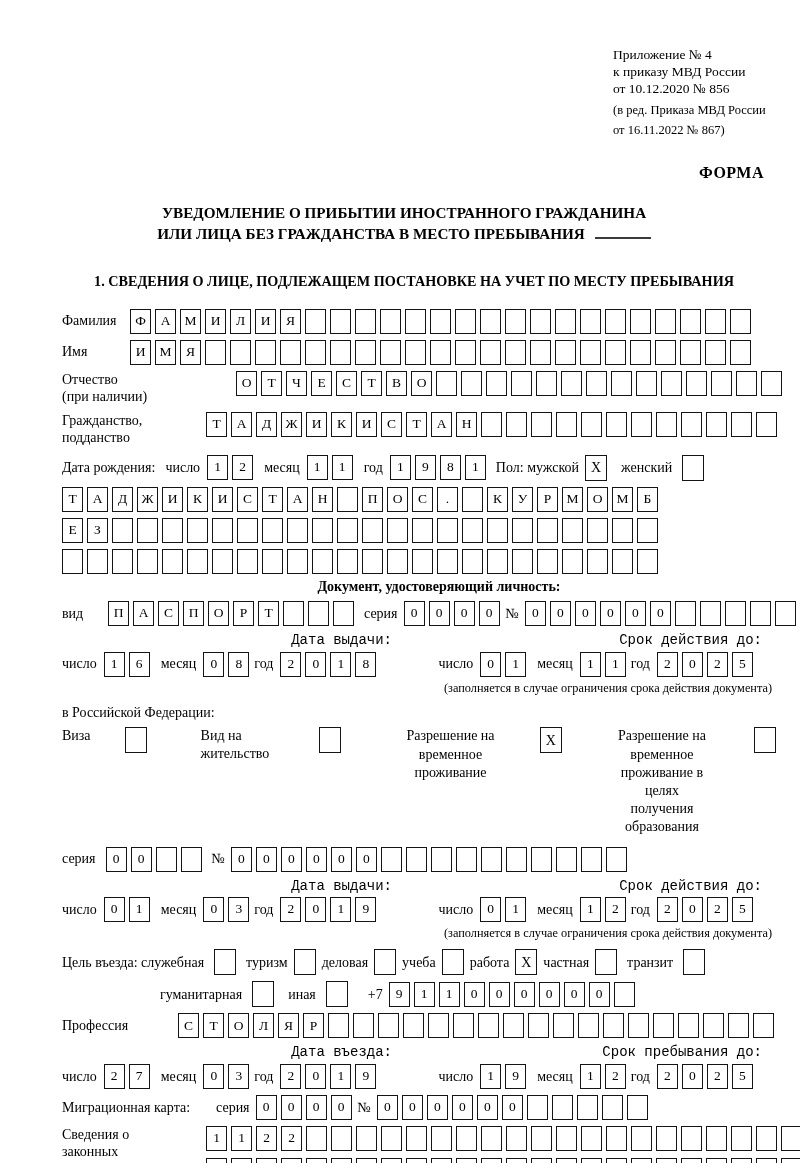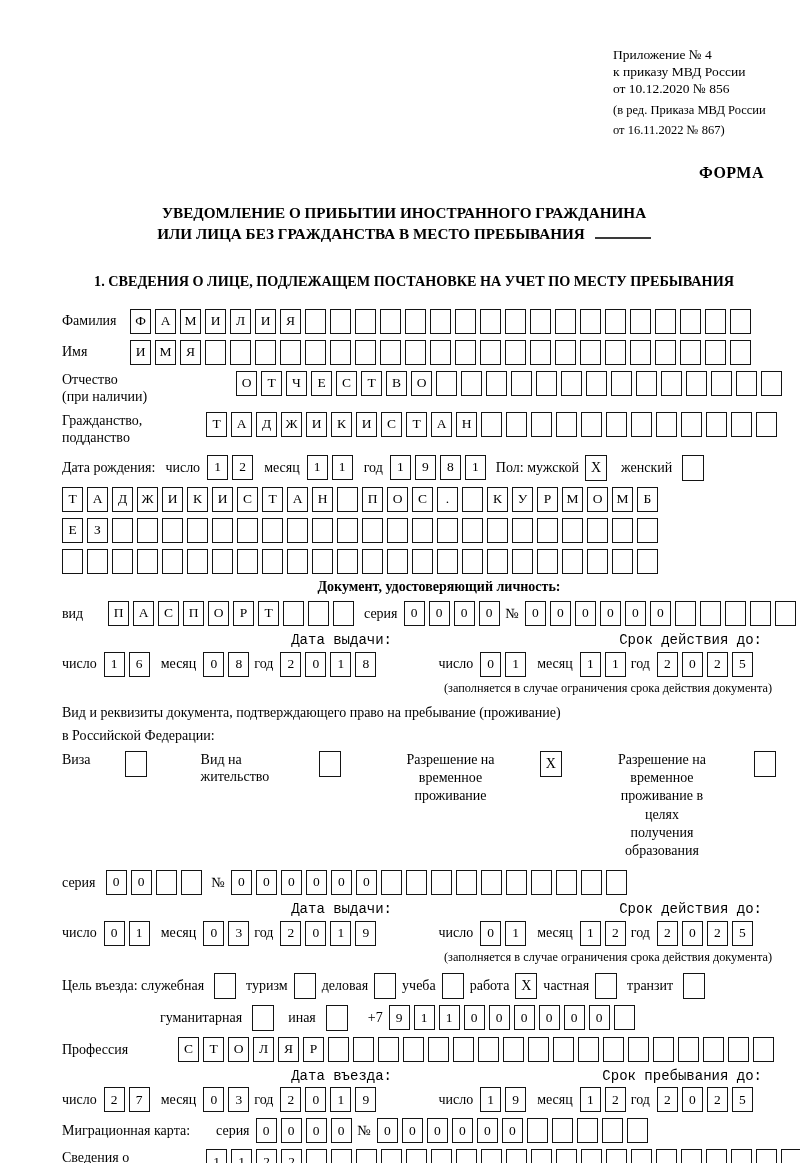--- a/index.html
+++ b/index.html
@@ -378,21 +378,20 @@
       <span class="cells">
           <span class="cell">2</span>
           <span class="cell">0</span>
           <span class="cell">2</span>
           <span class="cell">5</span>
         </span>
     </span>
   </div>
   <div class="note">(заполняется в случае ограничения срока действия документа)</div>
 
-  <div class="plain">Вид и реквизиты документа, подтверждающего право на пребывание (проживание)</div>
   <div class="plain">в Российской Федерации:</div>
 
   <div class="row top" style="margin-bottom:10px;justify-content:flex-end;">
     <span>Виза</span>
     <span class="box ml6"></span>
     <span class="ml26">Вид на жительство</span>
     <span class="box ml14"></span>
     <span class="chklbl ml20" style="width:182px;">
       <div>Разрешение на временное</div>
       <div>проживание</div>

